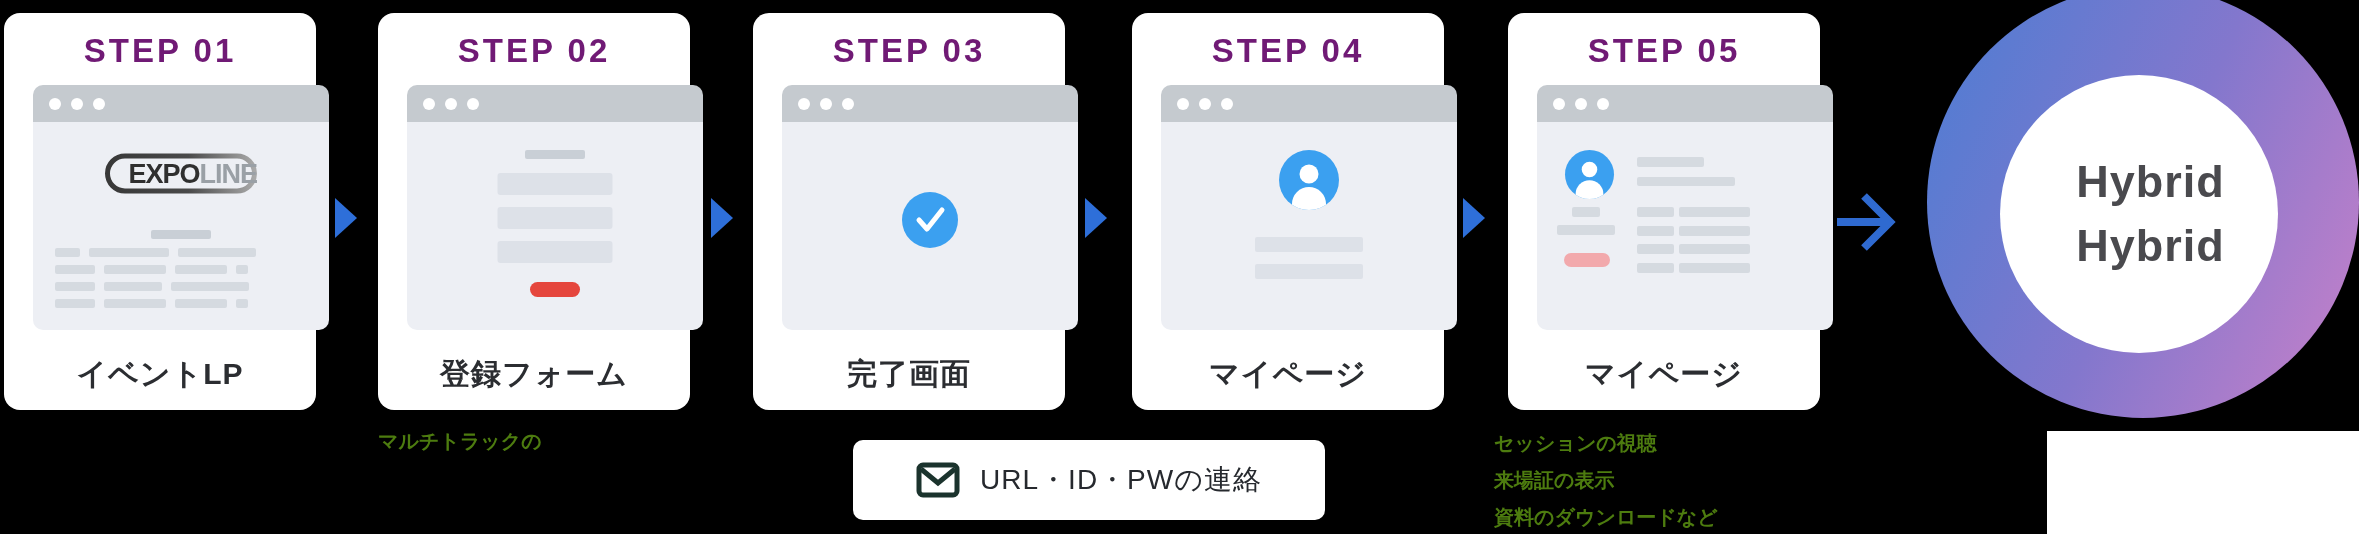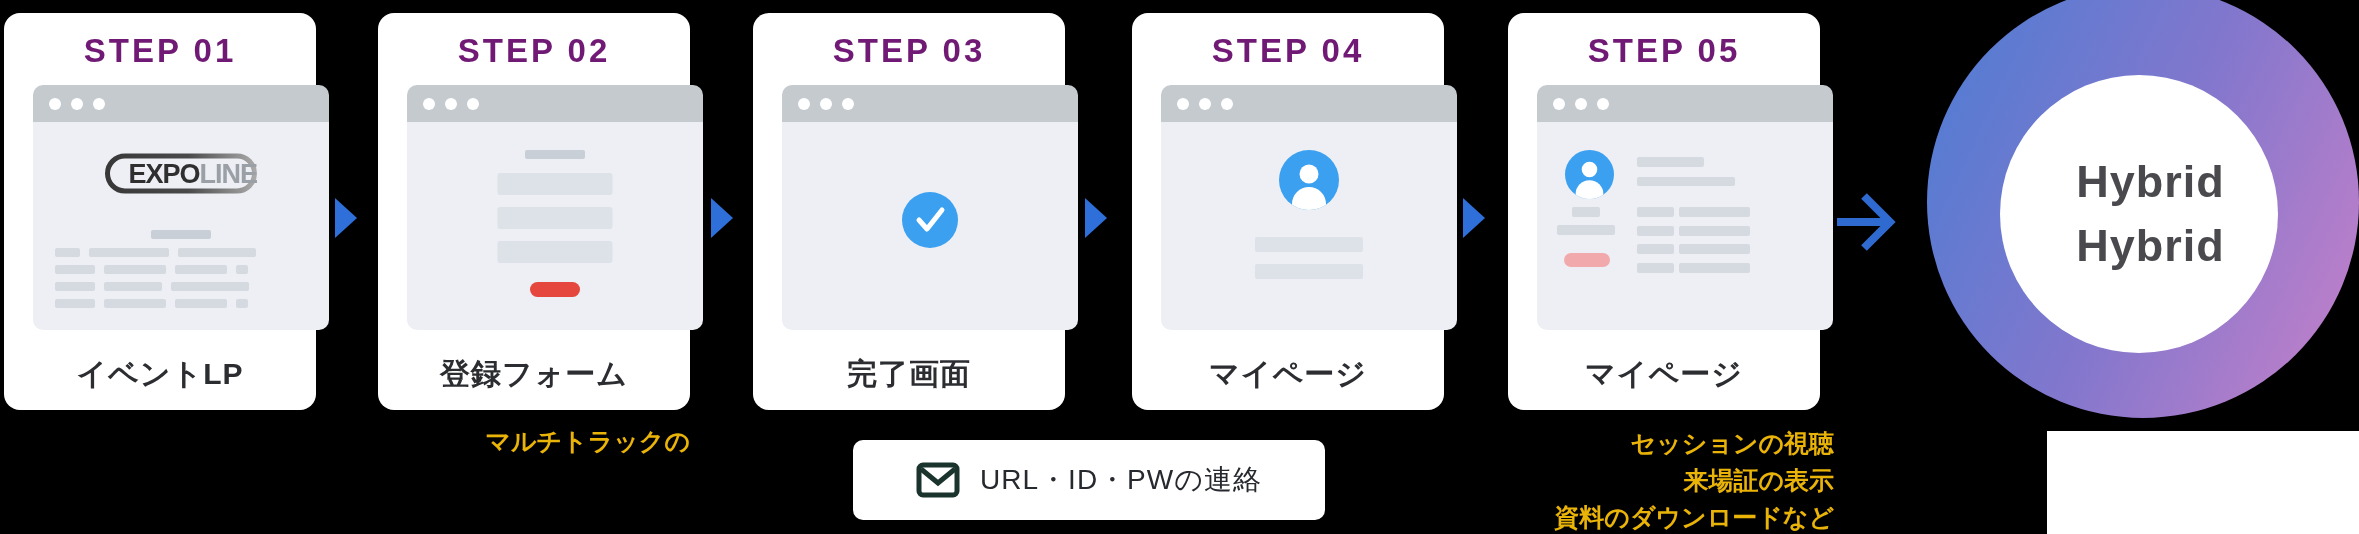--- a/index.html
+++ b/index.html
@@ -32,21 +32,21 @@
   .avatar{position:absolute;border-radius:50%;overflow:hidden;background:#3ba0f0;}
   .bar{position:absolute;background:#d5dae0;border-radius:2px;}
   .pink-pill{position:absolute;background:#f2a9ac;border-radius:7px;}
 
   
   .tri{position:absolute;top:198px;width:0;height:0;
        border-top:20px solid transparent;border-bottom:20px solid transparent;border-left:22px solid #2e6fd9;}
   .flow-arrow{position:absolute;left:1833px;top:188px;}
 
   
-  .note{position:absolute;text-align:right;font-size:25px;font-weight:600;color:#eab308;line-height:37px;}
+  .note{position:absolute;text-align:left;font-size:20px;font-weight:600;color:#4d7c0f;line-height:37px;}
   .note-step2{left:378px;top:423px;width:312px;}
   .note-step5{left:1494px;top:425px;width:340px;}
 
   .mail-box{position:absolute;left:853px;top:440px;width:472px;height:80px;background:#fff;border-radius:10px;
             display:flex;align-items:center;justify-content:center;gap:20px;}
   .mail-label{font-size:28px;color:#26292e;letter-spacing:1px;}
 
   
   .ring{position:absolute;left:1927px;top:-14px;width:432px;height:432px;border-radius:50%;
         background:linear-gradient(115deg,#4b7dd3 0%,#8377cd 52%,#c981c9 100%);}

